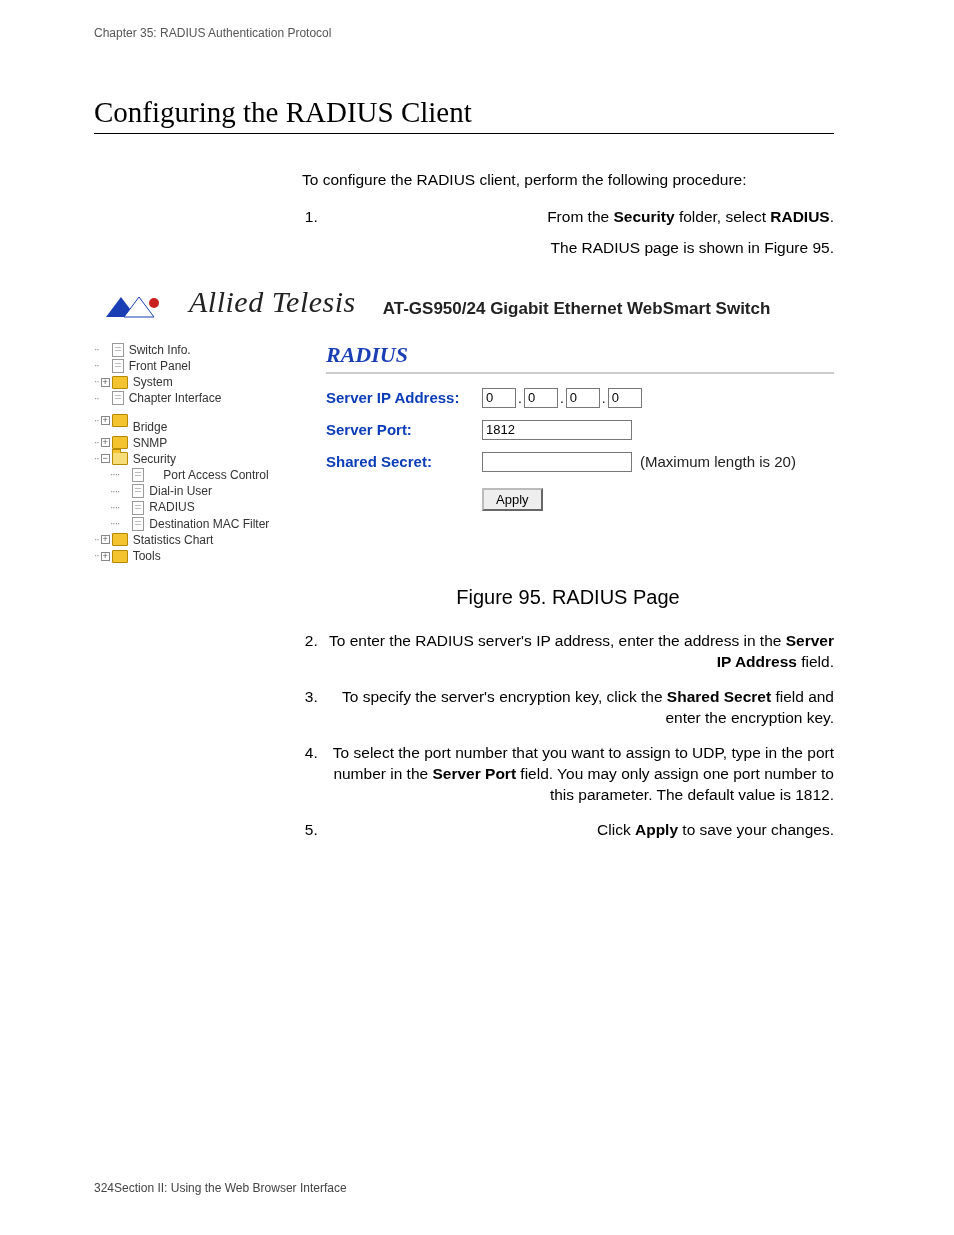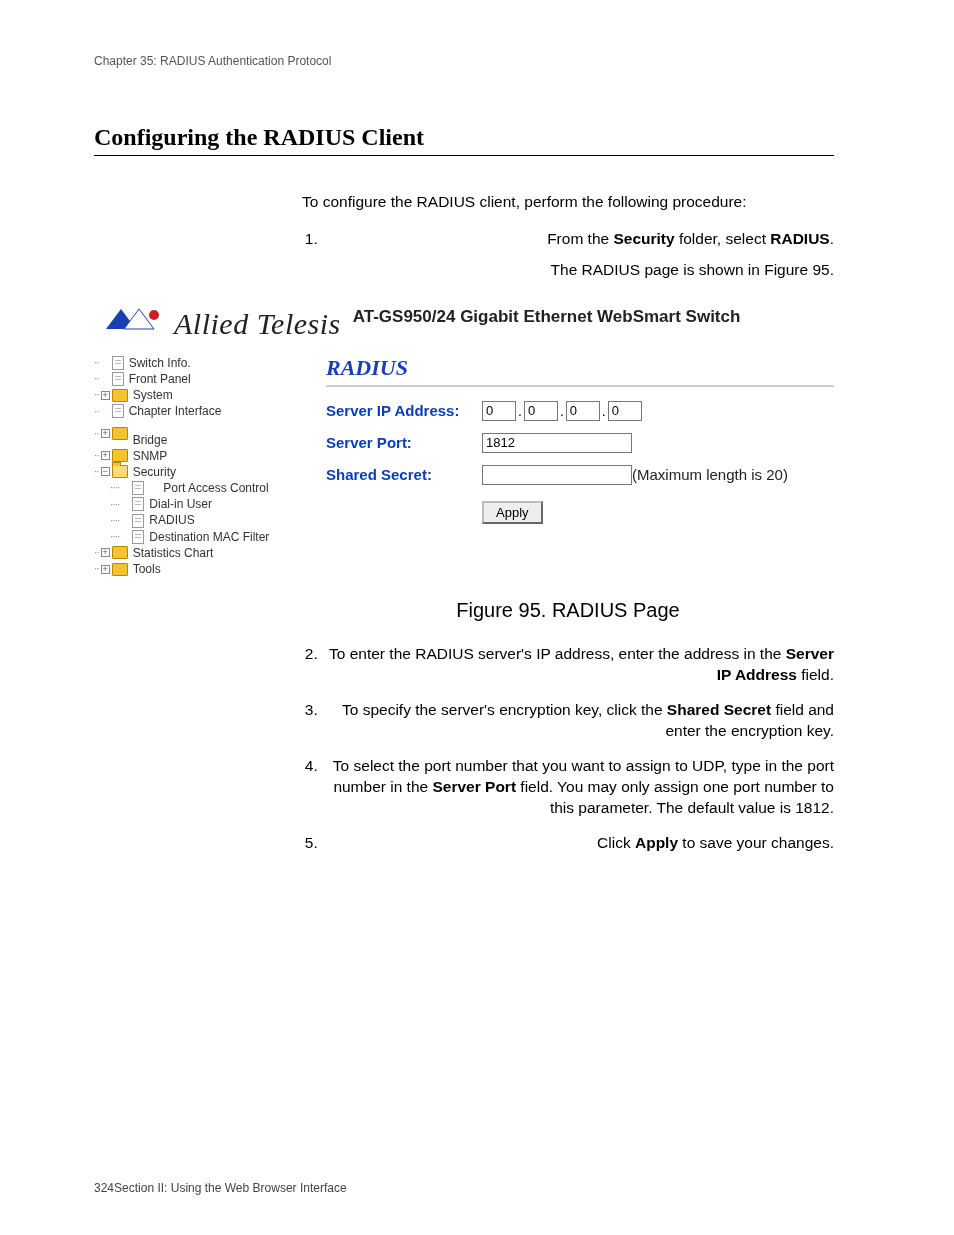--- a/index.html
+++ b/index.html
@@ -8,31 +8,31 @@
     background: #fff;
     font-family: Arial, Helvetica, sans-serif;
     color: #000;
     width: 954px;
   }
   .page {
     width: 928px;
     height: 1235px;
     position: relative;
     box-sizing: border-box;
-    padding: 54px 94px 40px 94px;
+    padding: 26px 94px 40px 94px;
   }
   .chapter-line {
     font-size: 12px;
     color: #555;
     margin-bottom: 56px;
   }
   .h1 {
     font-family: "Times New Roman", serif;
-    font-weight: bold;
-    font-size: 24px;
+    font-weight: normal;
+    font-size: 29px;
     margin: 0 0 2px 0;
   }
   .h1-rule {
     border: none;
     border-top: 1px solid #000;
     margin: 4px 0 36px 0;
   }
   .body-col {
     margin-left: 208px;
     font-size: 15.5px;
@@ -48,23 +48,23 @@
     margin: 20px 0 20px 0;
     font-size: 20px;
   }
 
   
   .shot {
     margin: 26px 0 0 0;
   }
   .brand-row {
     display: flex;
-    align-items: flex-start;
-    gap: 12px;
-    margin-bottom: 14px;
+    align-items: flex-end;
+    gap: 27px;
+    margin-bottom: 23px;
     padding-left: 12px;
   }
   .brand-logo {
     display: inline-flex;
     align-items: center;
     gap: 6px;
   }
   .brand-word {
     font-family: "Times New Roman", serif;
     font-style: italic;
@@ -138,21 +138,21 @@
     background: linear-gradient(90deg, #fff 0%, #d8e4ec 60%, #c7d6e3 100%);
     z-index: -1;
   }
 
   .form-row { display:flex; align-items:center; margin: 4px 0 12px 0; }
   .form-label { width: 156px; color:#0b3db8; font-weight:bold; font-size:15px; }
   .tin { width:34px; height:20px; font-size:13px; padding:1px 3px; box-sizing:border-box; border:1px solid #777; }
   .tin-wide { width:150px; }
   .tin-port { width:150px; }
   .dot { margin: 0 2px; font-size:14px; }
-  .maxlen { font-size:15px; color:#222; }
+  .maxlen { margin-left:8px; font-size:15px; color:#222; }
   .apply-btn {
     margin-top: 4px;
     margin-left: 156px;
     padding: 2px 12px;
     font-size: 13px;
     border: 2px outset #bbb;
     background: #eee;
     cursor: pointer;
   }
 

